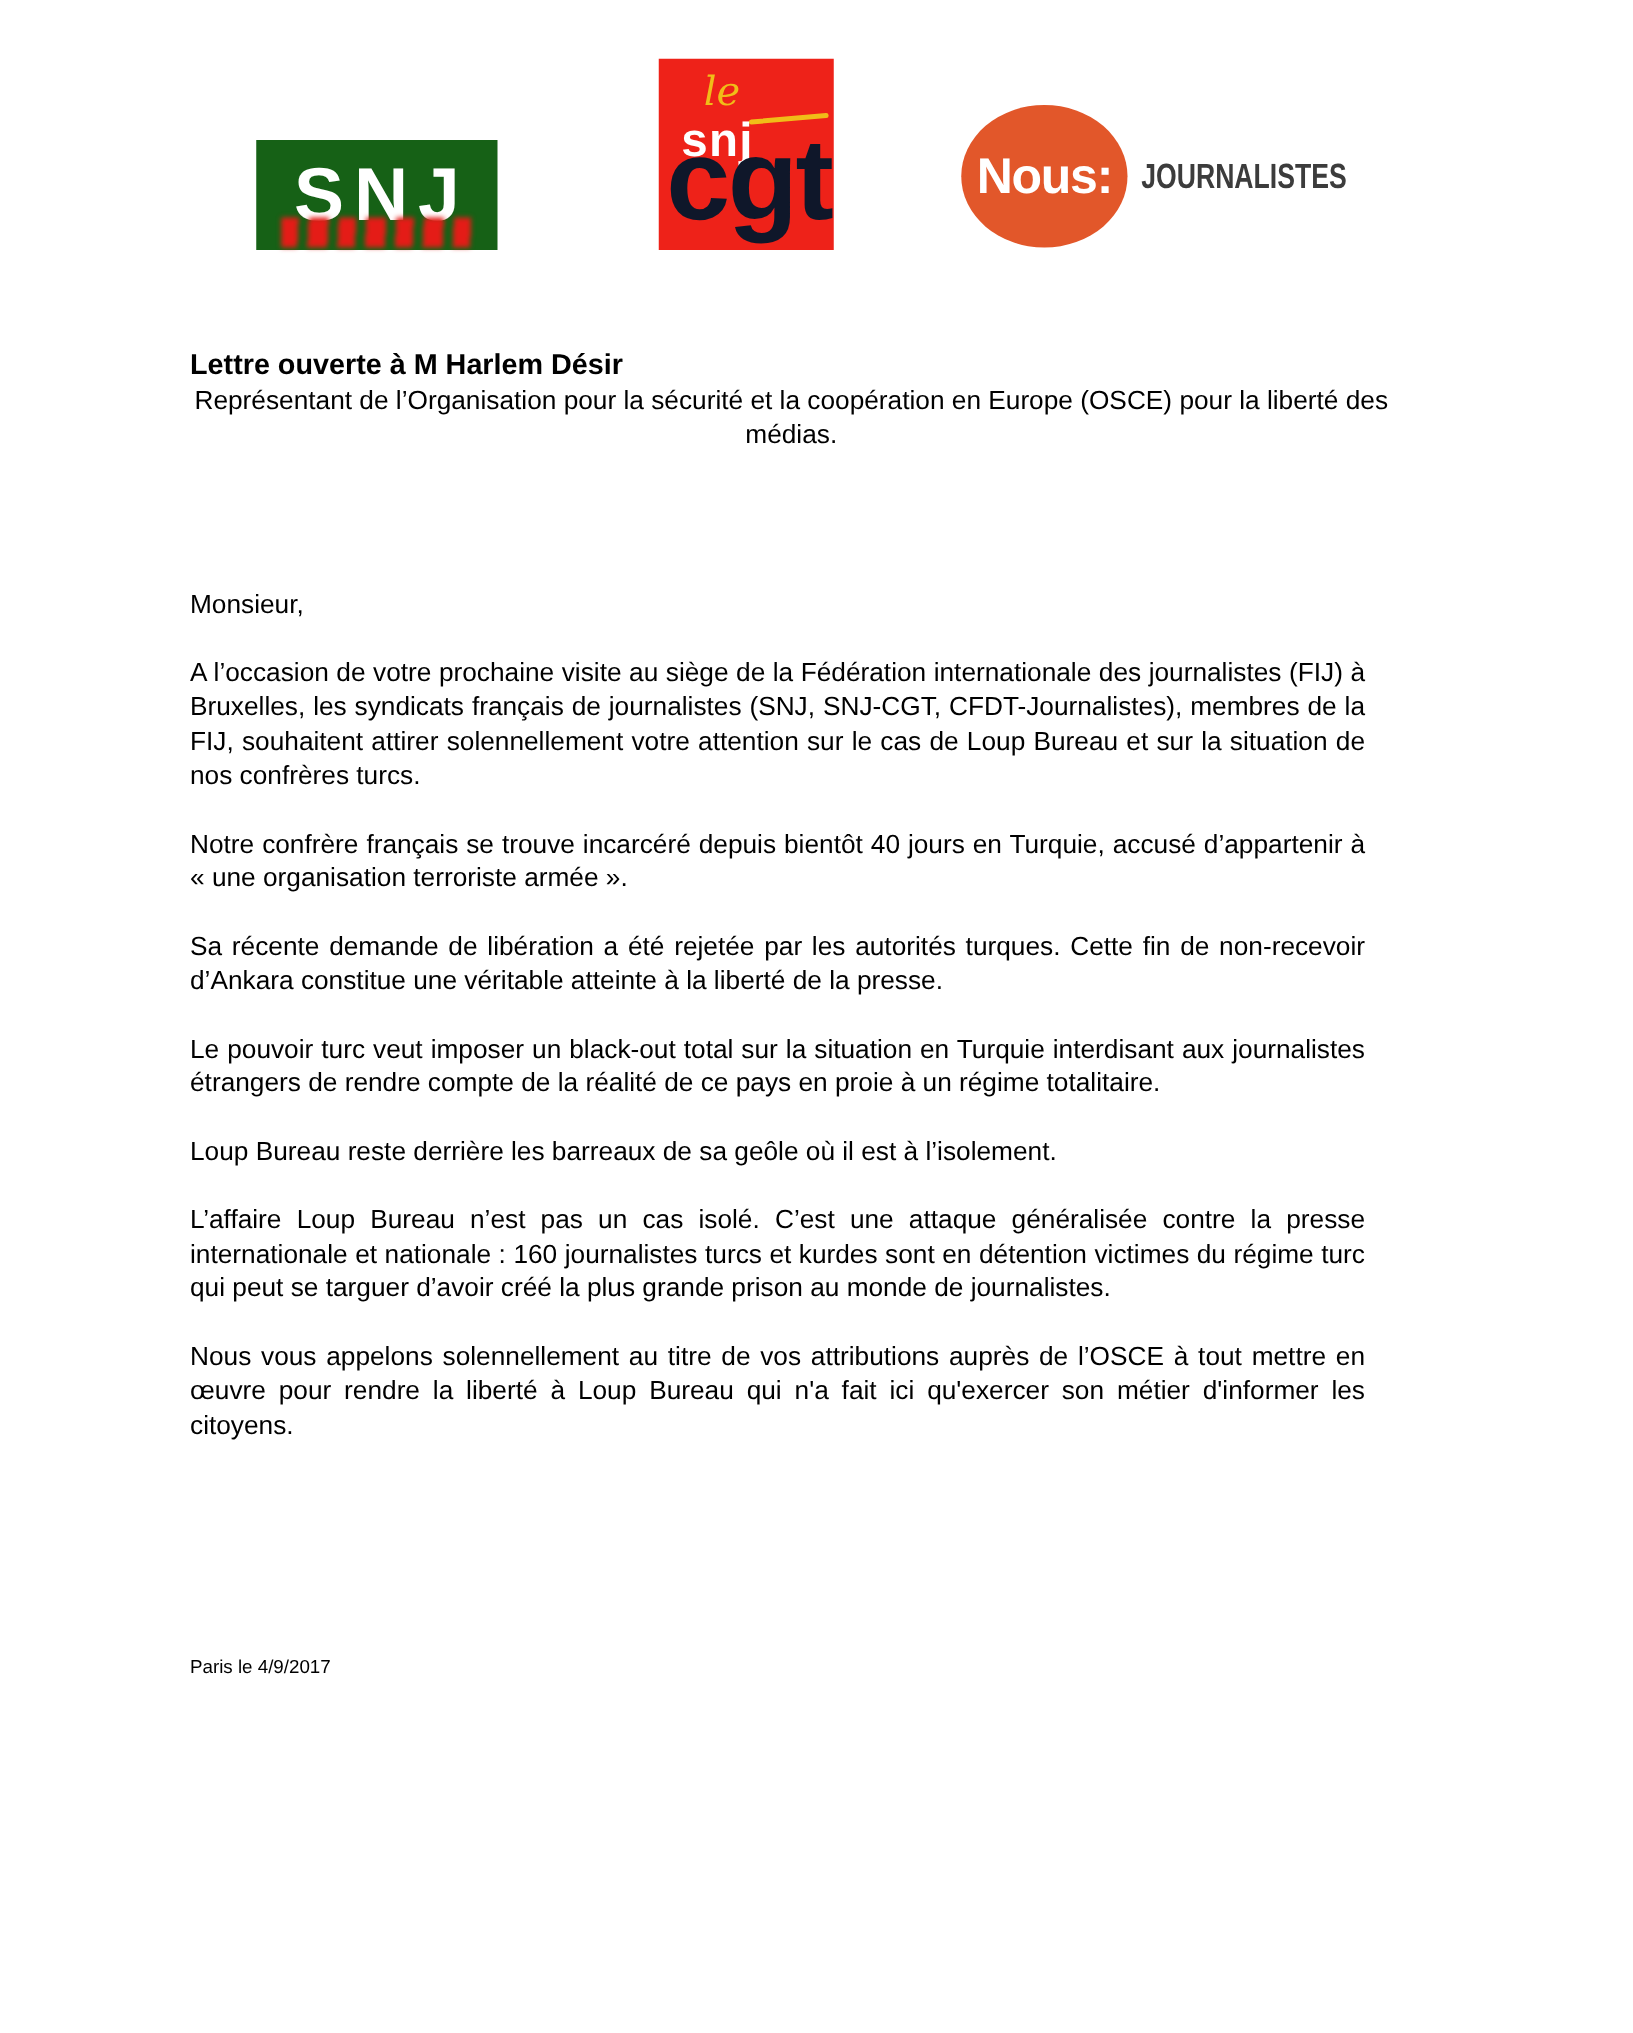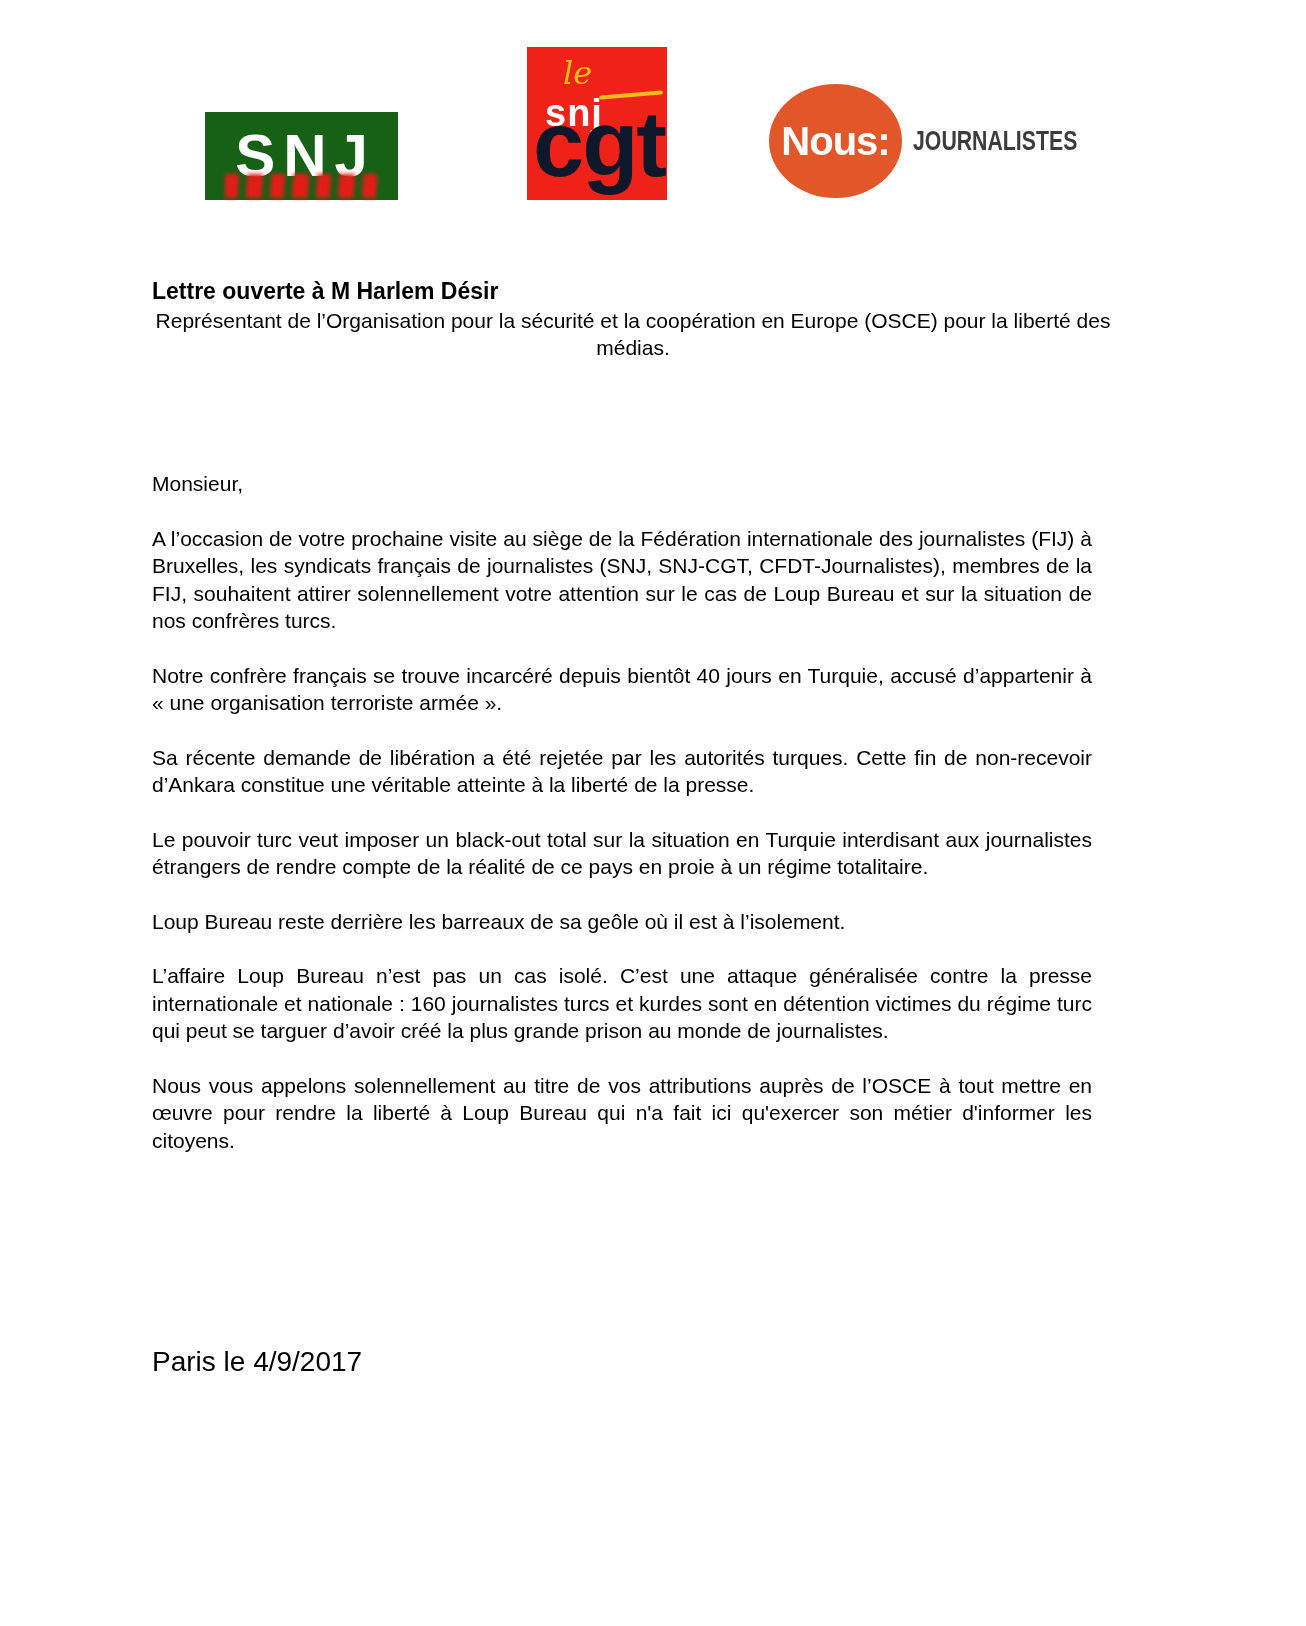--- a/index.html
+++ b/index.html
@@ -71,21 +71,21 @@
     position:absolute; left:152px; top:307px; width:962px;
     font-size:21px; line-height:27px; text-align:center;
   }
   .letter-body {
     position:absolute; left:152px; top:470px; width:958px;
     font-size:21px; line-height:27.5px;
   }
   .letter-body p { margin:0 18px 27px 0; text-align:justify; }
   .letter-body p.salutation { text-align:left; }
   .letter-date {
-    position:absolute; left:152px; top:1348px; font-size:28px; line-height:27px;
+    position:absolute; left:152px; top:1320px; font-size:15px; line-height:27px;
   }
 </style>
 </head>
 <body style="--snj-green: #166116; --snj-red: #e41c17; --cgt-red: #ee2219; --cgt-yellow: #f0bd18; --cfdt-orange: #e2572a; --journ-gray: #3c3c3c;">
 
 <div class="page">
 
   <div class="logo-snj">
     <div class="snj-text">SNJ</div>
     <div class="snj-marks"></div>

